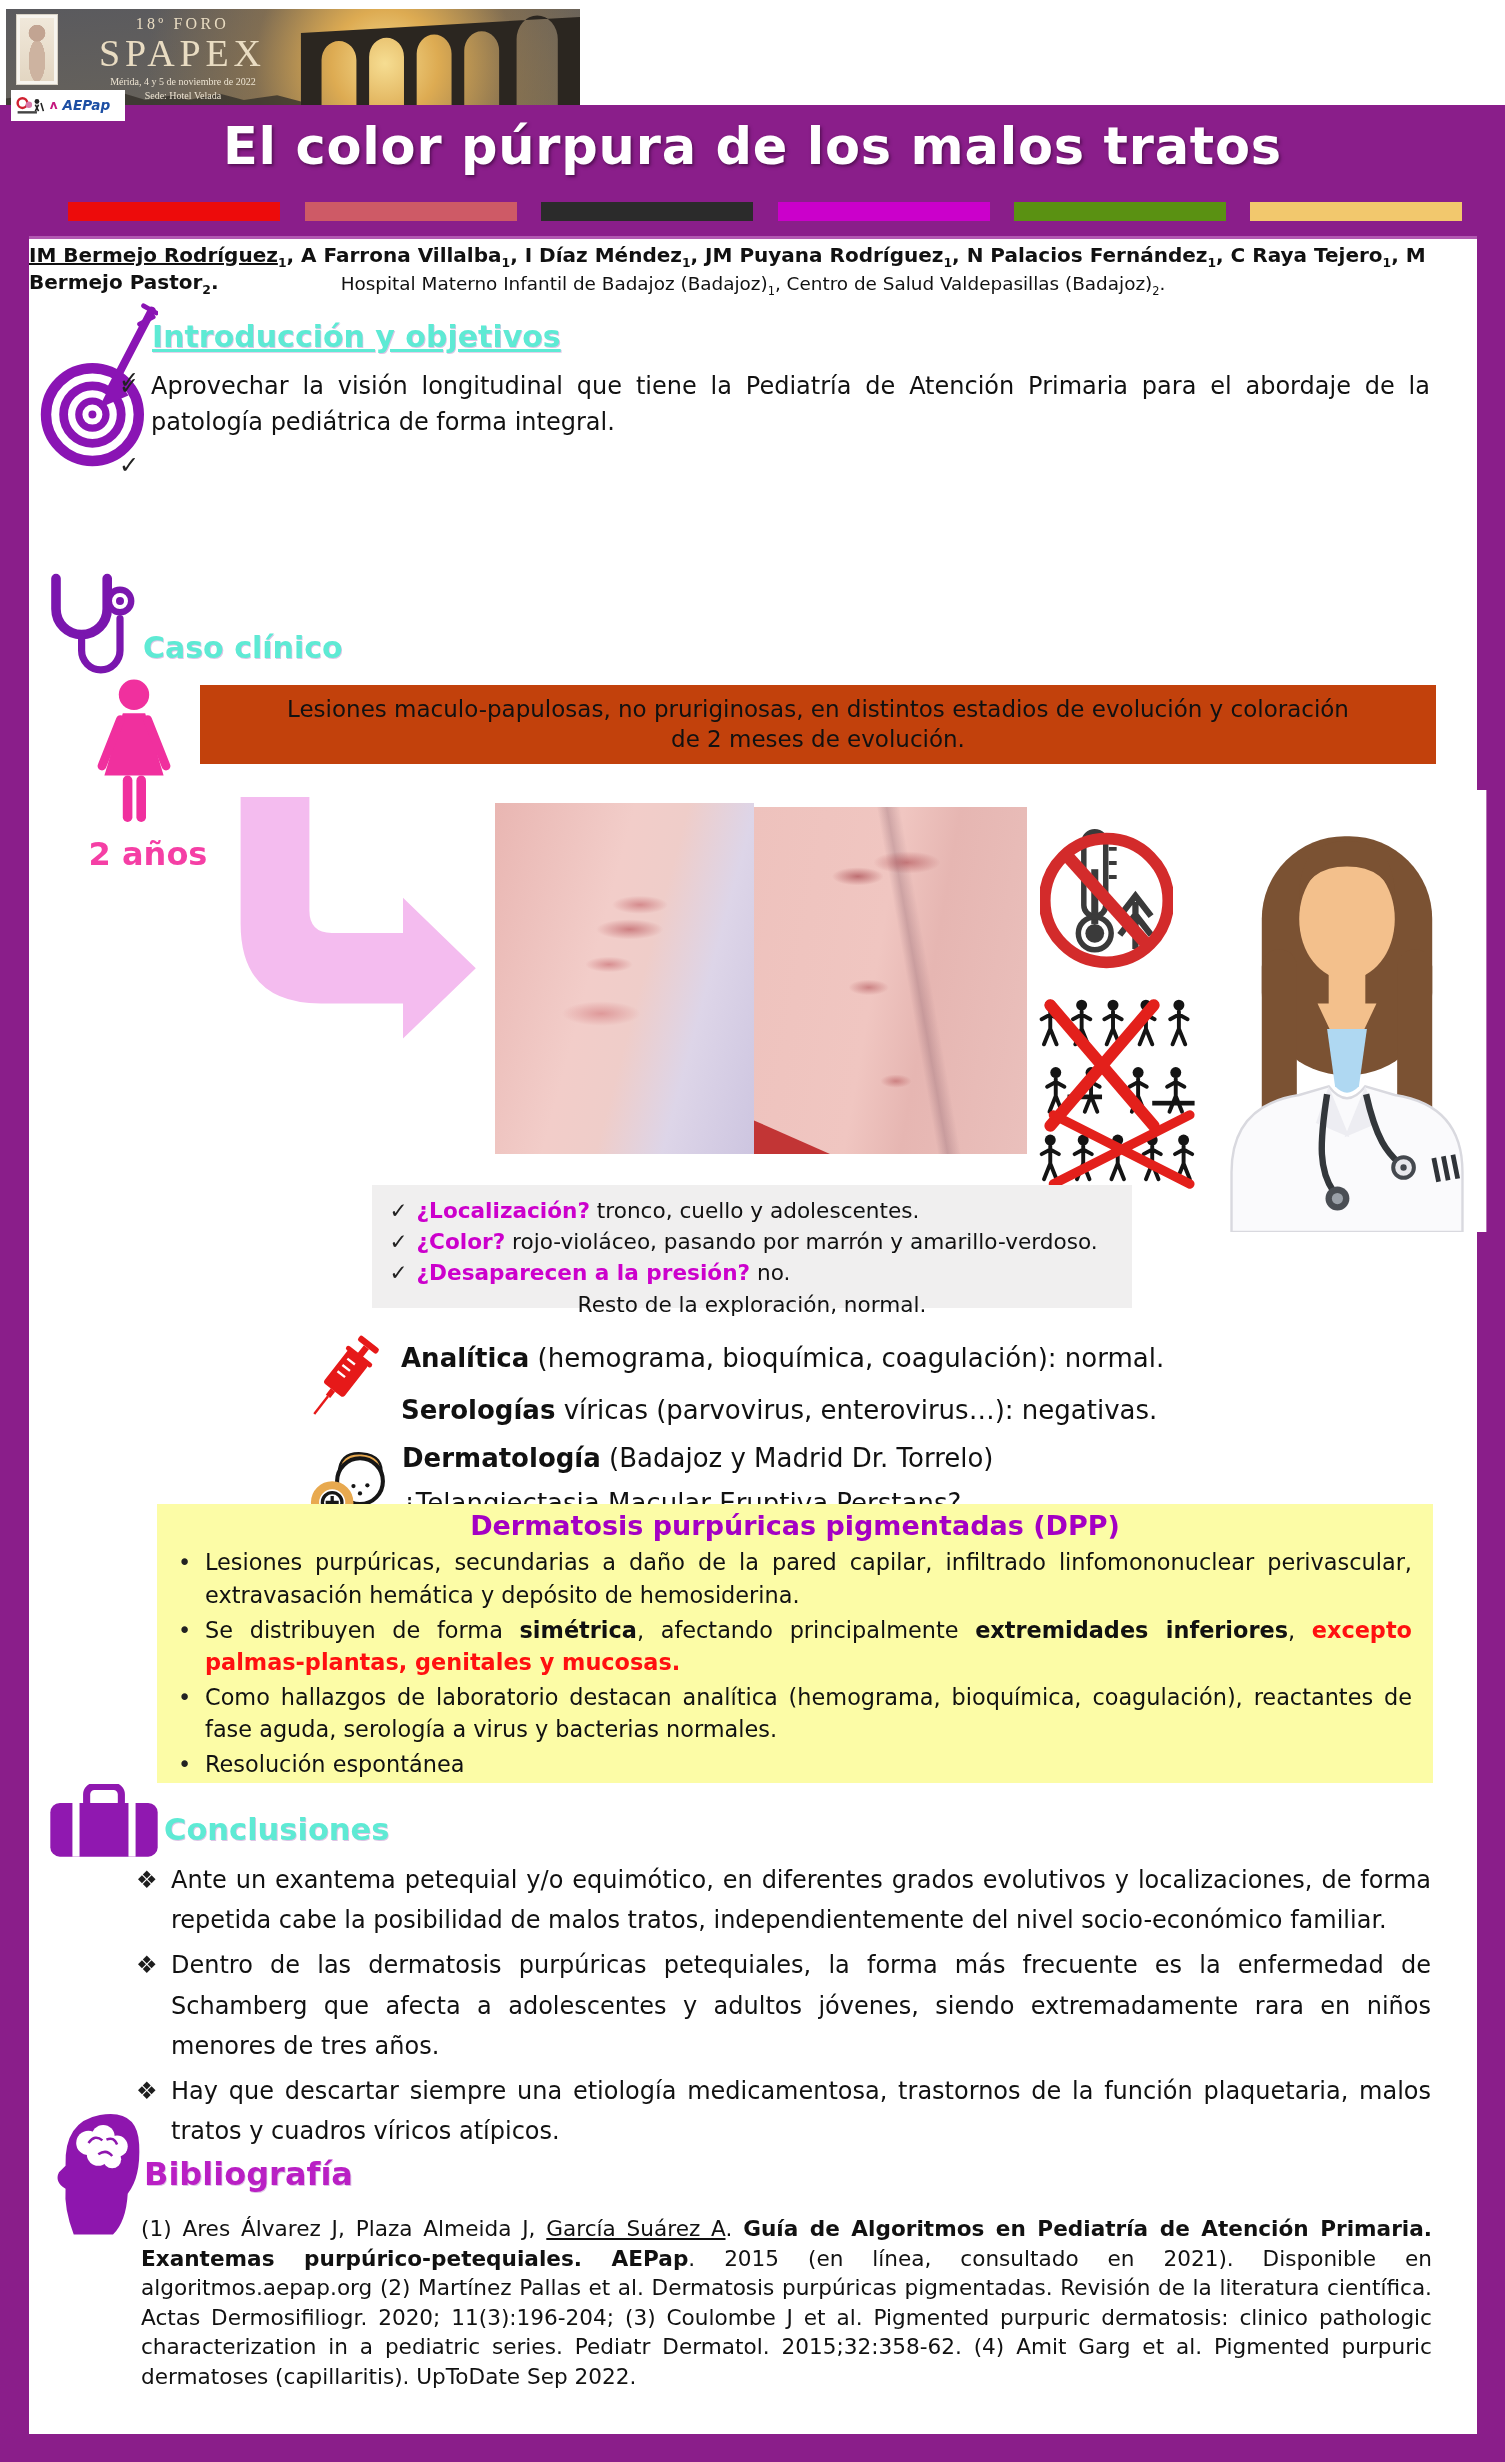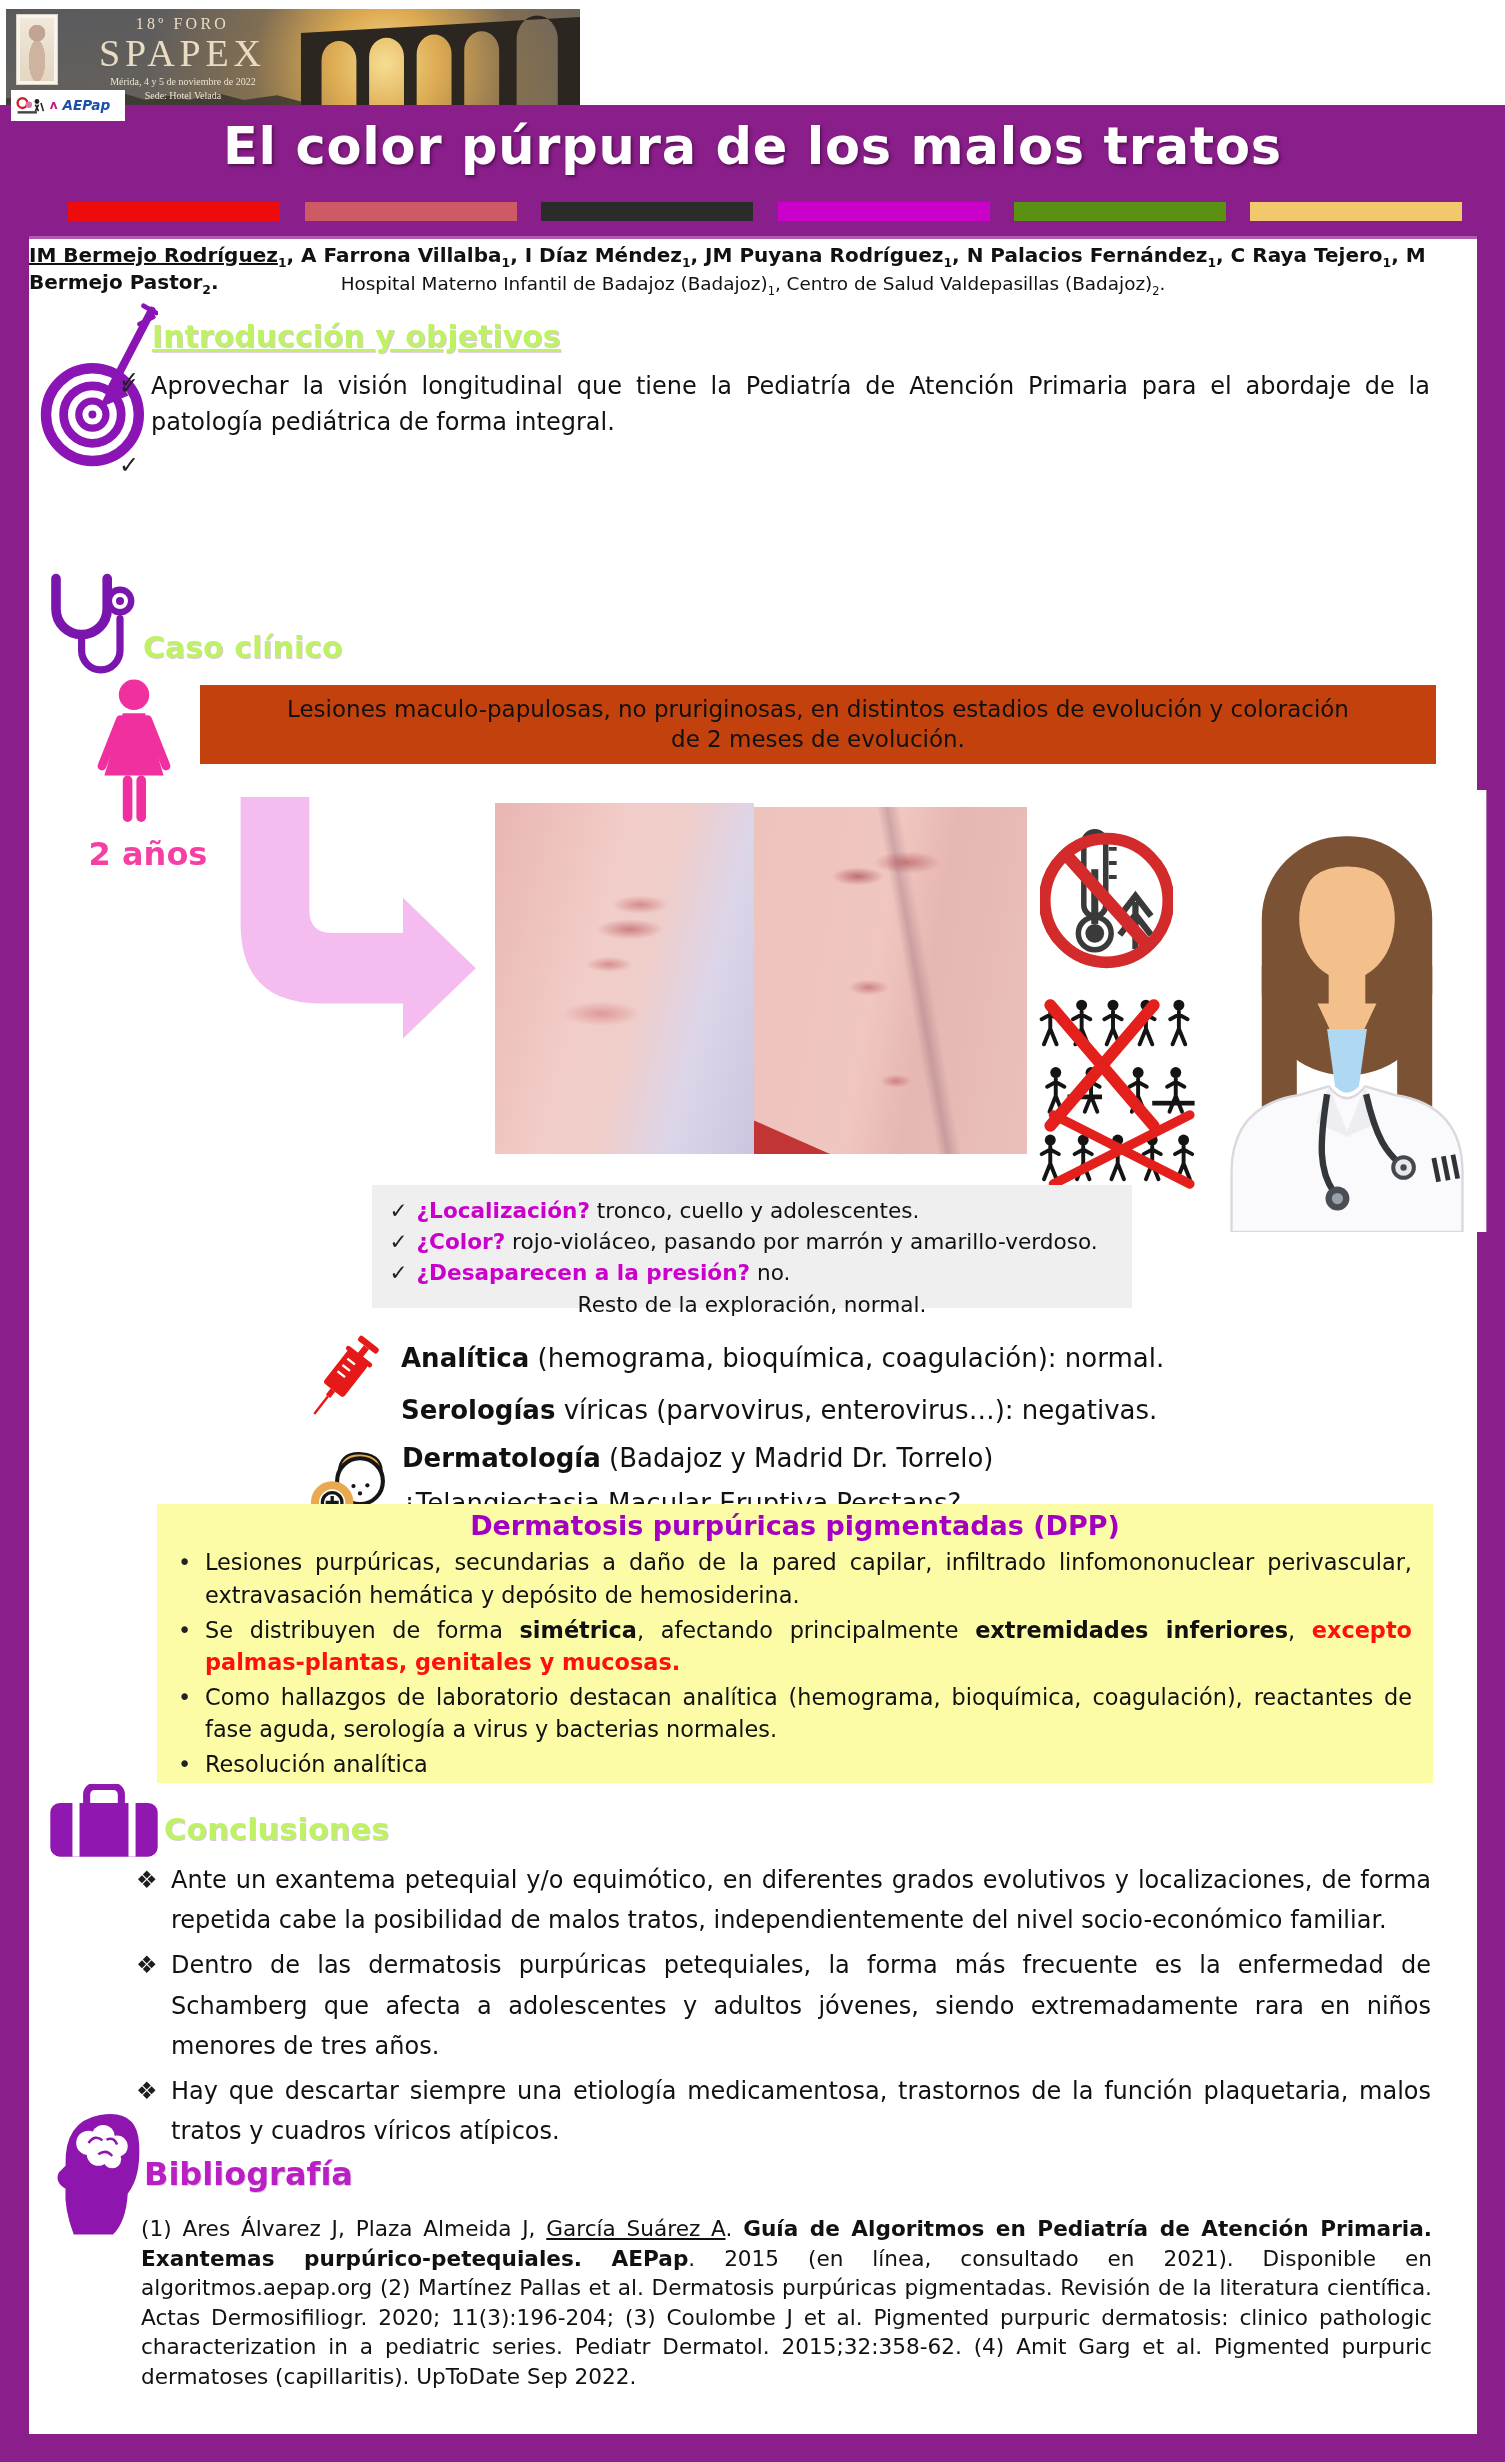--- a/index.html
+++ b/index.html
@@ -27,21 +27,21 @@
       font-size:51px;letter-spacing:0.8px;text-shadow:1.6px 2.4px 3.2px rgba(40,0,40,.55);}
   .bar{top:202px;height:19px;width:212px;}
   .bar0{background:#ED0B0B;} .bar1{background:#CE5A66;} .bar2{background:#2B2B2B;}
   .bar3{background:#CB00CB;} .bar4{background:#5A9112;} .bar5{background:#F2C86D;}
   
   #panel{left:29px;top:236px;width:1448px;height:2195px;background:#ffffff;border-top:3.2px solid #b159b1;}
   
   .authors1{left:29px;top:243px;width:1448px;text-align:left;font-weight:bold;font-size:20px;}
   .authors2{left:29px;top:273px;width:1448px;text-align:center;font-size:18.4px;}
   
-  .sec-h{font-weight:bold;color:#bef264;font-size:30px;text-shadow:0.8px 0.8px 0 rgba(120,20,150,.25);}
+  .sec-h{font-weight:bold;color:#5eead4;font-size:30px;text-shadow:0.8px 0.8px 0 rgba(120,20,150,.25);}
   
   .blist{font-size:24px;line-height:1.5;text-align:justify;}
   .bitem{position:relative;padding-left:32px;margin-bottom:6.4px;}
   .bmark{position:absolute;left:0;top:0;color:#222;}
   .clist{font-size:24px;line-height:1.68;text-align:justify;}
   .citem{position:relative;padding-left:35px;margin-bottom:4.8px;}
   .cmark{position:absolute;left:0;top:0;color:#1d1d1d;}
   
   .pinkbox{left:200px;top:685px;width:1236px;height:79px;background:#c2410c;text-align:center;
       font-size:23px;padding-top:10.4px;box-sizing:border-box;line-height:1.3;}
@@ -304,21 +304,21 @@
       <div class="yitem">
         <span class="bmark">•</span>
         <span><span>Se distribuyen de forma </span><span style="font-weight: bold;">simétrica</span><span>, afectando principalmente </span><span style="font-weight: bold;">extremidades inferiores</span><span>, </span><span style="font-weight: bold; color: rgb(255, 16, 16);">excepto palmas-plantas, genitales y mucosas.</span></span>
       </div>
       <div class="yitem">
         <span class="bmark">•</span>
         <span><span>Como hallazgos de laboratorio destacan analítica (hemograma, bioquímica, coagulación), reactantes de fase aguda, serología a virus y bacterias normales.</span></span>
       </div>
       <div class="yitem">
         <span class="bmark">•</span>
-        <span><span>Resolución analítica</span></span>
+        <span><span>Resolución espontánea</span></span>
       </div>
     </div>
   </div>
 
   <svg class="abs" style="left:48px;top:1784px" width="112" height="75" viewBox="0 0 140 95">
     <rect x="48" y="3" width="44" height="30" rx="10" fill="none" stroke="#9018B0" stroke-width="9"></rect>
     <rect x="2" y="24" width="136" height="68" rx="12" fill="#9018B0"></rect>
     <rect x="30" y="24" width="9" height="68" fill="#ffffff"></rect>
     <rect x="101" y="24" width="9" height="68" fill="#ffffff"></rect>
   </svg>

